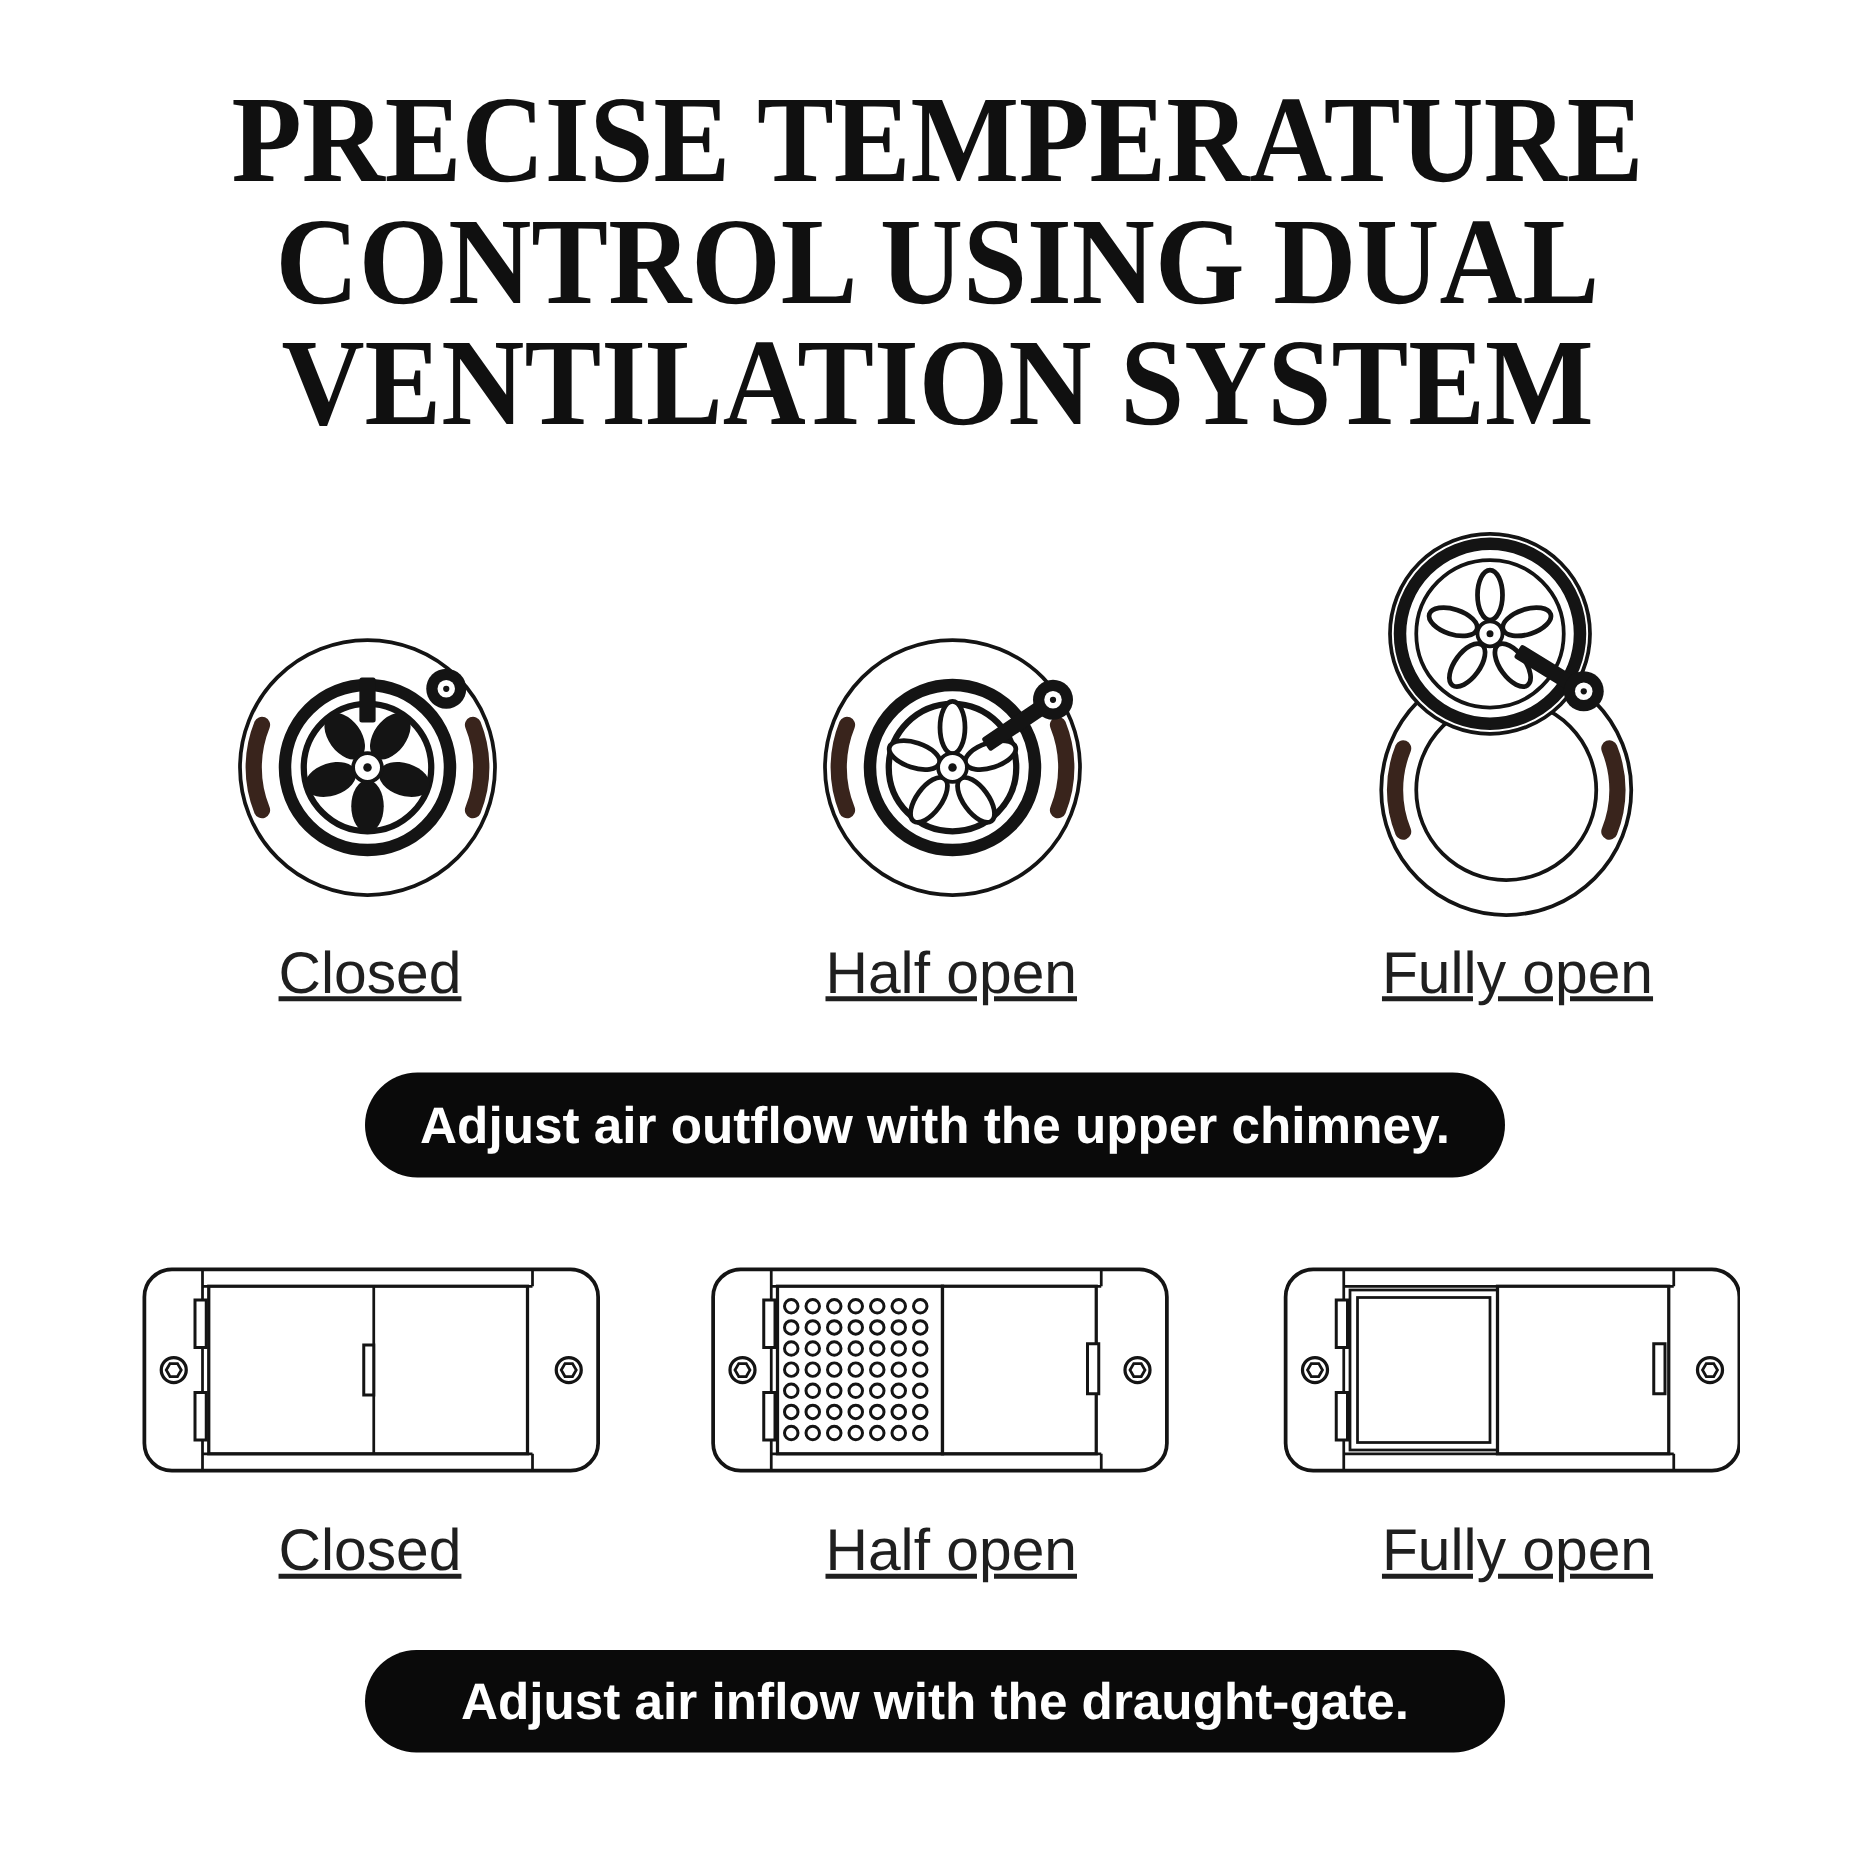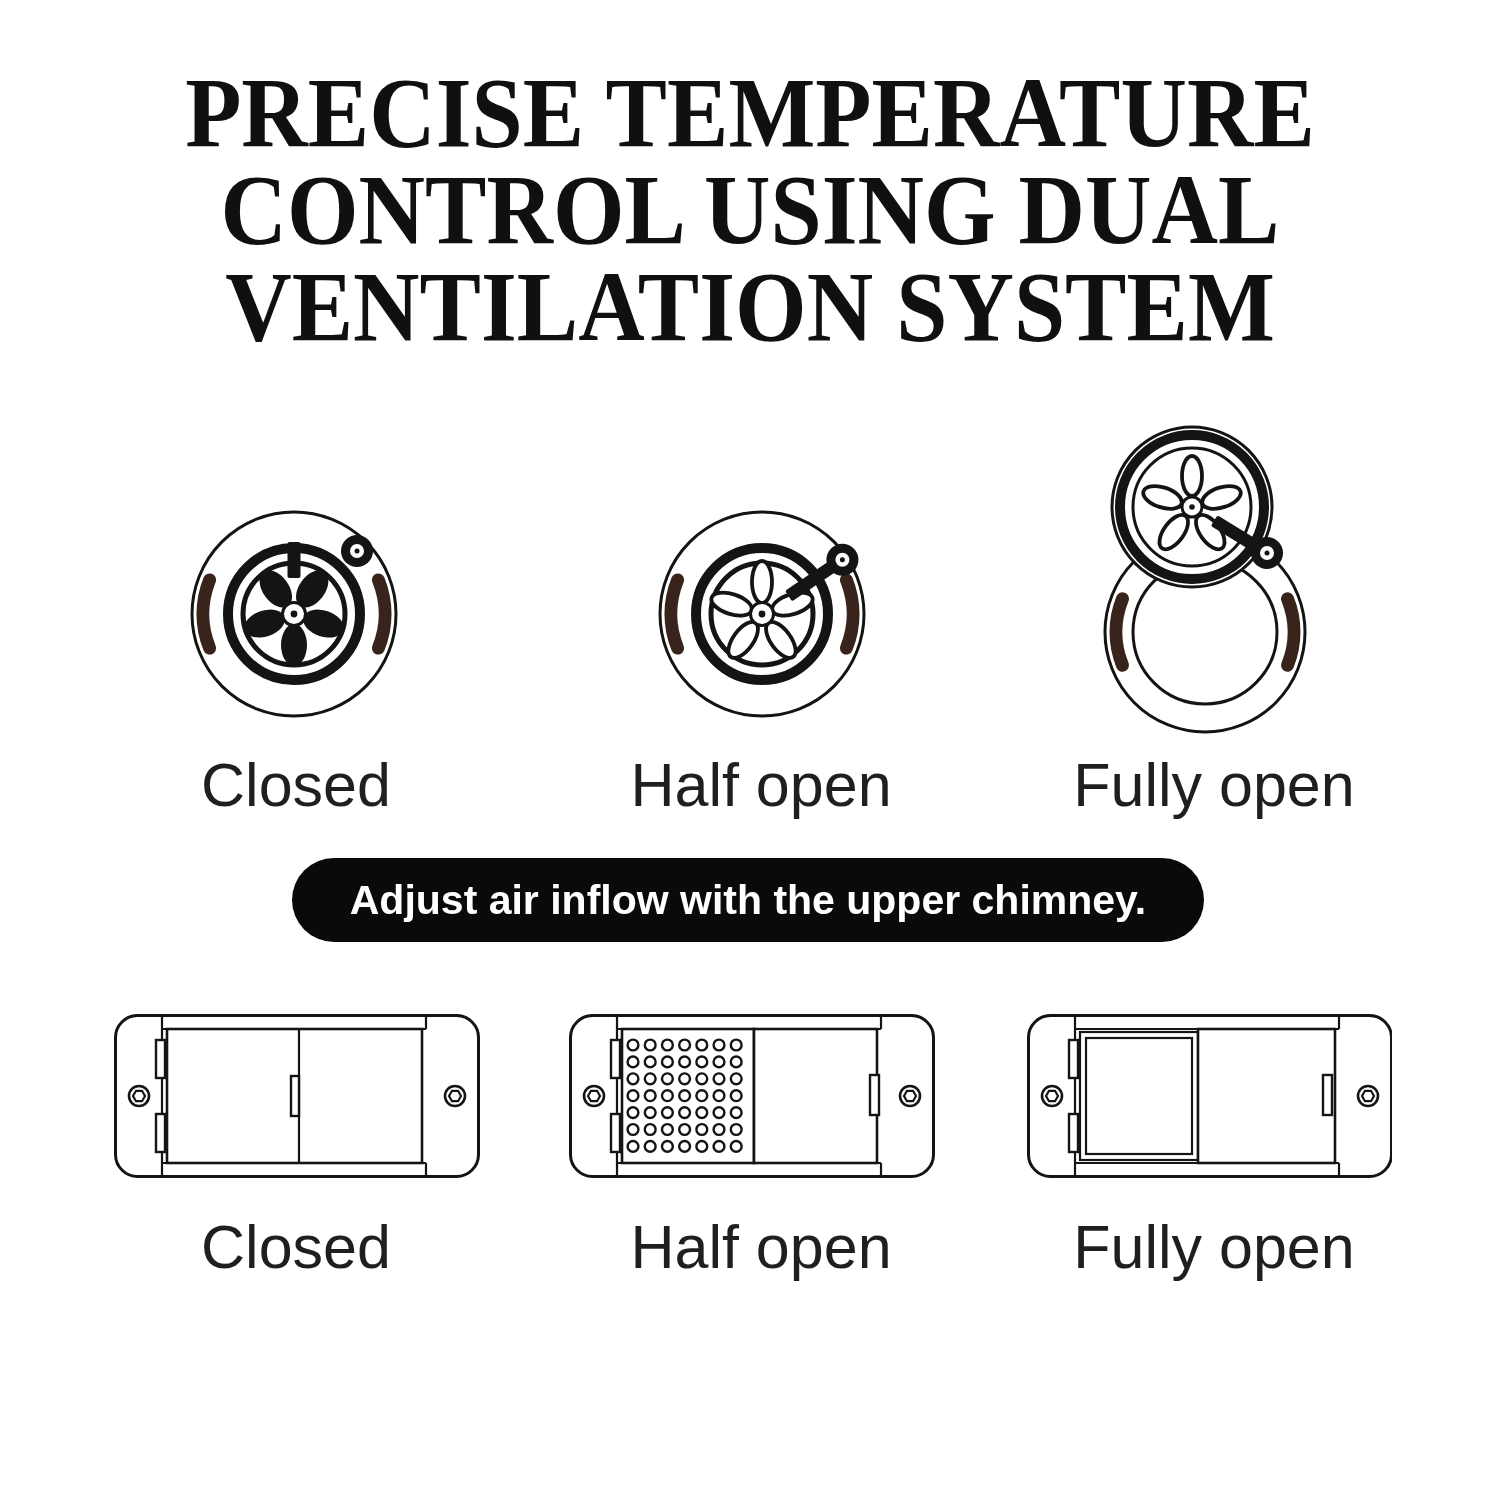--- a/index.html
+++ b/index.html
@@ -3,21 +3,21 @@
 <meta charset="utf-8">
 <style>
   html,body{margin:0;padding:0;background:#fff;}
   .page{position:relative;width:1392px;height:1500px;background:#fff;overflow:hidden;
         font-family:"Liberation Sans",sans-serif;}
   .title{position:absolute;top:64px;left:0;width:1500px;text-align:center;
          font-family:"Liberation Serif",serif;font-weight:bold;
          font-size:99px;line-height:97px;color:#101010;
          transform:scaleX(0.93);transform-origin:50% 0;}
   .state-label{position:absolute;transform:translateX(-50%);
-         font-size:61px;color:var(--label-text);white-space:nowrap;}
+         font-size:47px;color:var(--label-text);white-space:nowrap;text-decoration:underline;}
   .banner{position:absolute;left:292px;width:912px;height:84px;
          background:var(--banner-bg);border-radius:44px;
          display:flex;align-items:center;justify-content:center;
          color:var(--banner-text);font-weight:bold;font-size:41px;white-space:nowrap;}
   .fig{position:absolute;}
   
   .ln{fill:none;stroke:var(--line);stroke-width:3;}
   .lnw{fill:#fff;stroke:var(--line);stroke-width:3;}
   .ln2{fill:#fff;stroke:var(--line);stroke-width:2.6;}
   .ln3{fill:none;stroke:var(--line);stroke-width:2.2;}
@@ -149,21 +149,21 @@
       <circle class="whitefill" cx="172" cy="138" r="7"></circle>
       <circle class="solid" cx="172" cy="138" r="2.5"></circle>
     </g>
   </svg>
 
   <div class="state-label" style="left:296px;top:750px;">Closed</div>
   <div class="state-label" style="left:761px;top:750px;">Half open</div>
   <div class="state-label" style="left:1214px;top:750px;">Fully open</div>
 
   <div class="banner" style="top:858px;">
-    <span>Adjust air inflow with the upper chimney.</span>
+    <span>Adjust air outflow with the upper chimney.</span>
   </div>
 
   <svg class="fig" style="left:112px;top:1012px;" width="370" height="168" viewBox="0 0 370 168">
     <rect class="lnw" x="3.5" y="3.5" width="363" height="161" rx="22"></rect>
     <g transform="translate(27,84)">
       <circle class="ln2" r="10"></circle>
         <polygon class="ln3" points="-6,0 -3,-5.2 3,-5.2 6,0 3,5.2 -3,5.2"></polygon>
     </g>
     <g transform="translate(343,84)">
       <circle class="ln2" r="10"></circle>
@@ -262,14 +262,17 @@
     <rect class="ln3" stroke-width="3" x="55" y="20" width="118" height="128"></rect>
     <rect class="ln3" x="61" y="26" width="106" height="116"></rect>
     <rect class="ln2" x="173" y="17" width="137" height="134"></rect>
     <rect class="tab" x="298" y="63" width="9" height="40"></rect>
   </svg>
 
   <div class="state-label" style="left:296px;top:1212px;">Closed</div>
   <div class="state-label" style="left:761px;top:1212px;">Half open</div>
   <div class="state-label" style="left:1214px;top:1212px;">Fully open</div>
 
+  <div class="banner" style="top:1320px;height:82px;">
+    <span>Adjust air inflow with the draught-gate.</span>
+  </div>
 
 </div>
 
 </body></html>

